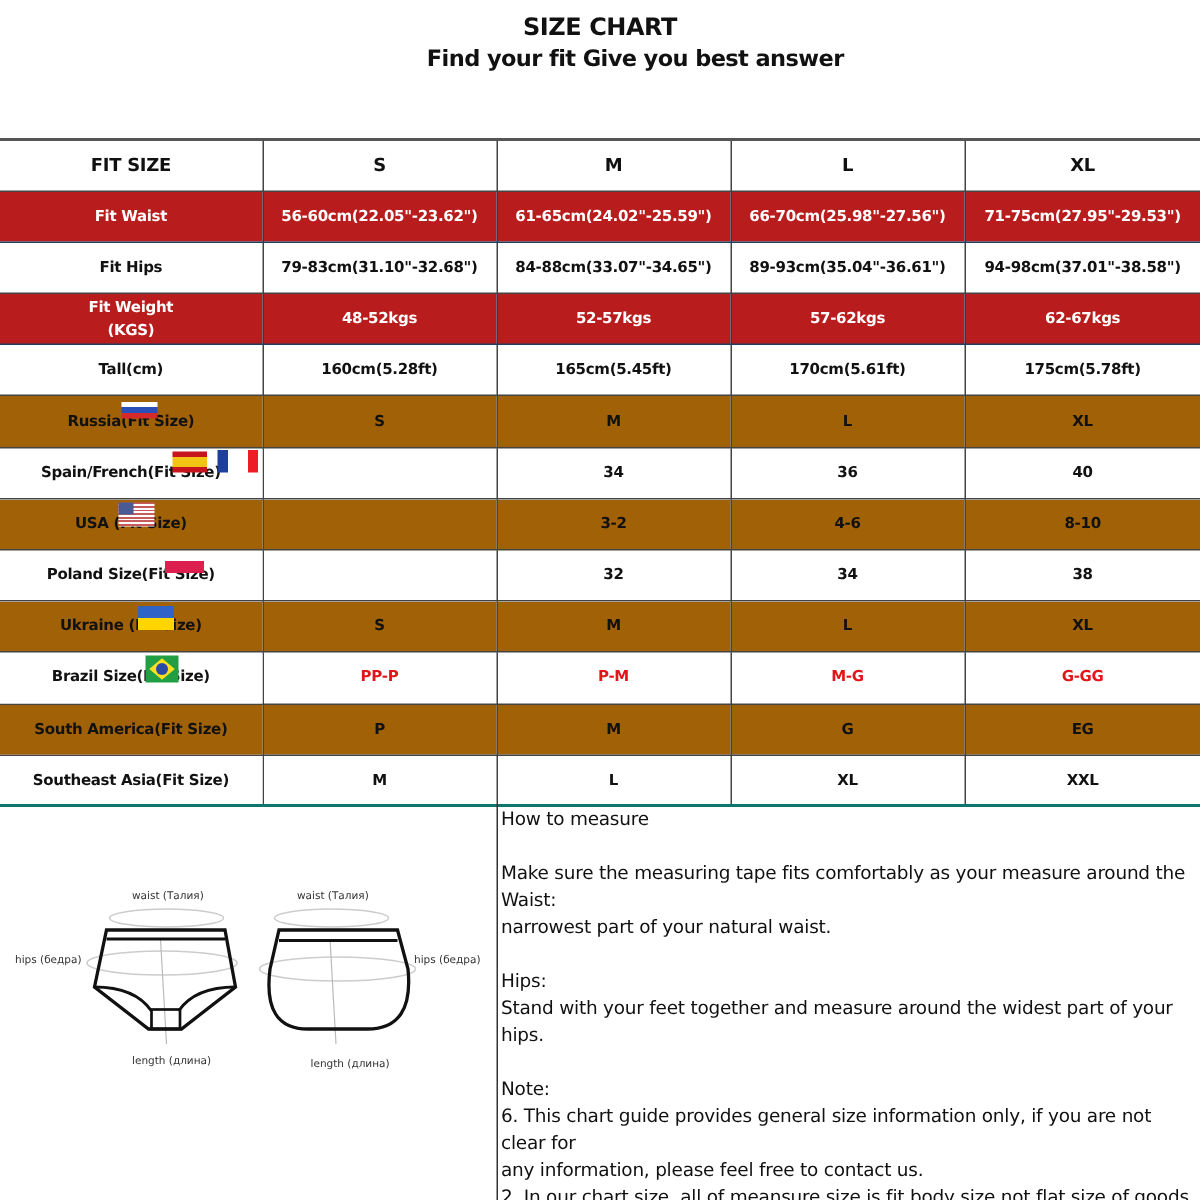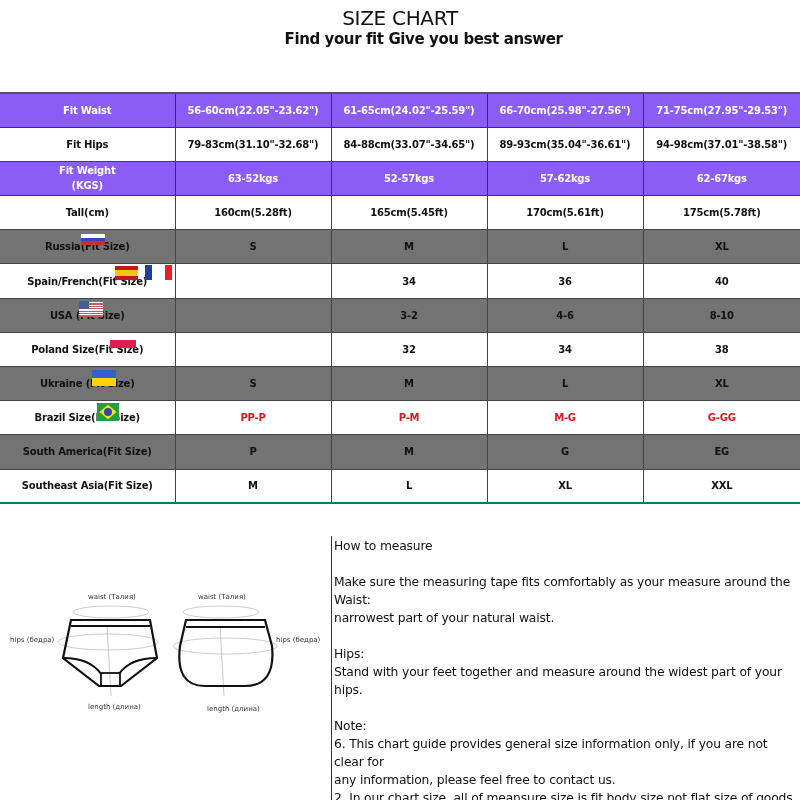--- a/index.html
+++ b/index.html
@@ -1,20 +1,20 @@
 <!DOCTYPE html>
 <html><head>
 <meta charset="utf-8">
 <style>
   * { box-sizing: border-box; margin: 0; padding: 0; }
   html, body { width: 800px; height: 800px; background: #ffffff; overflow: hidden; }
   body { font-family: "DejaVu Sans", sans-serif; color: #111; position: relative; }
 
   .title-block { position: absolute; top: 8px; left: 0; width: 800px; text-align: center; }
-  .title { font-weight: normal; font-size: 20px; line-height: 20px; letter-spacing: -0.3px; }
+  .title { font-weight: bold; font-size: 16px; line-height: 20px; letter-spacing: -0.3px; }
   .subtitle { font-weight: bold; font-size: 15px; line-height: 22px; letter-spacing: -0.4px; margin-left: 47px; }
 
   table.size-table {
     position: absolute; top: 92px; left: 0; width: 800px;
     border-collapse: collapse; table-layout: fixed;
   }
   table.size-table col.c0 { width: 175px; }
   table.size-table col.c1 { width: 156px; }
   table.size-table col.c2 { width: 156px; }
   table.size-table col.c3 { width: 156px; }
@@ -23,23 +23,23 @@
     height: 34.2px; border: 1px solid #444;
     text-align: center; vertical-align: middle;
     font-size: 10px; font-weight: bold; padding: 0 2px;
     letter-spacing: -0.2px; overflow: hidden; white-space: nowrap;
   }
   table.size-table tr:first-child td { border-top: 2px solid #555; }
   table.size-table tr:last-child td { border-bottom: 2px solid #0f766e; }
   table.size-table td:first-child { border-left: none; }
   table.size-table td:last-child { border-right: none; }
   tr.hdr td { background: #fff; font-size: 12px; }
-  tr.blue td { background: #8b5cf6; color: #fff; border-color: #1f3e64; }
+  tr.blue td { background: #b91c1c; color: #fff; border-color: #1f3e64; }
   tr.white td { background: #fff; }
-  tr.light td { background: #737373; }
+  tr.light td { background: #a16207; }
   td.label-cell { text-align: left; padding-left: 1px; position: relative; }
   td.red { color: #e0161b; }
   td.weight-label { white-space: normal; line-height: 15px; }
 
   .flag { position: absolute; top: 4px; height: 11px; display: inline-block; }
   .flag-ru { width: 24px; background: linear-gradient(#fff 0 33%, #2b4fb8 33% 66%, #d42a2a 66%); }
   .flag-es { width: 23px; height: 14px; background: linear-gradient(#c8141c 0 25%, #f2c514 25% 75%, #c8141c 75%); }
   .flag-fr { width: 27px; height: 15px; background: linear-gradient(90deg, #1e3f9c 0 25%, #fff 25% 75%, #ee1c25 75%); }
   .flag-us { width: 24px; height: 16px;
     background:
@@ -68,20 +68,27 @@
 
 <table class="size-table">
   <colgroup>
       <col class="c0">
       <col class="c1">
       <col class="c2">
       <col class="c3">
       <col class="c4">
     </colgroup>
   <tbody>
+    <tr class="hdr">
+      <td>FIT SIZE</td>
+      <td>S</td>
+      <td>M</td>
+      <td>L</td>
+      <td>XL</td>
+    </tr>
 
     <tr class="blue">
       <td>Fit Waist</td>
       <td>56-60cm(22.05"-23.62")</td>
       <td>61-65cm(24.02"-25.59")</td>
       <td>66-70cm(25.98"-27.56")</td>
       <td>71-75cm(27.95"-29.53")</td>
     </tr>
 
     <tr class="white">
@@ -90,21 +97,21 @@
       <td>84-88cm(33.07"-34.65")</td>
       <td>89-93cm(35.04"-36.61")</td>
       <td>94-98cm(37.01"-38.58")</td>
     </tr>
 
     <tr class="blue">
       <td class="weight-label">
         <div>Fit Weight</div>
         <div>(KGS)</div>
       </td>
-      <td>63-52kgs</td>
+      <td>48-52kgs</td>
       <td>52-57kgs</td>
       <td>57-62kgs</td>
       <td>62-67kgs</td>
     </tr>
 
     <tr class="white">
       <td>Tall(cm)</td>
       <td>160cm(5.28ft)</td>
       <td>165cm(5.45ft)</td>
       <td>170cm(5.61ft)</td>

